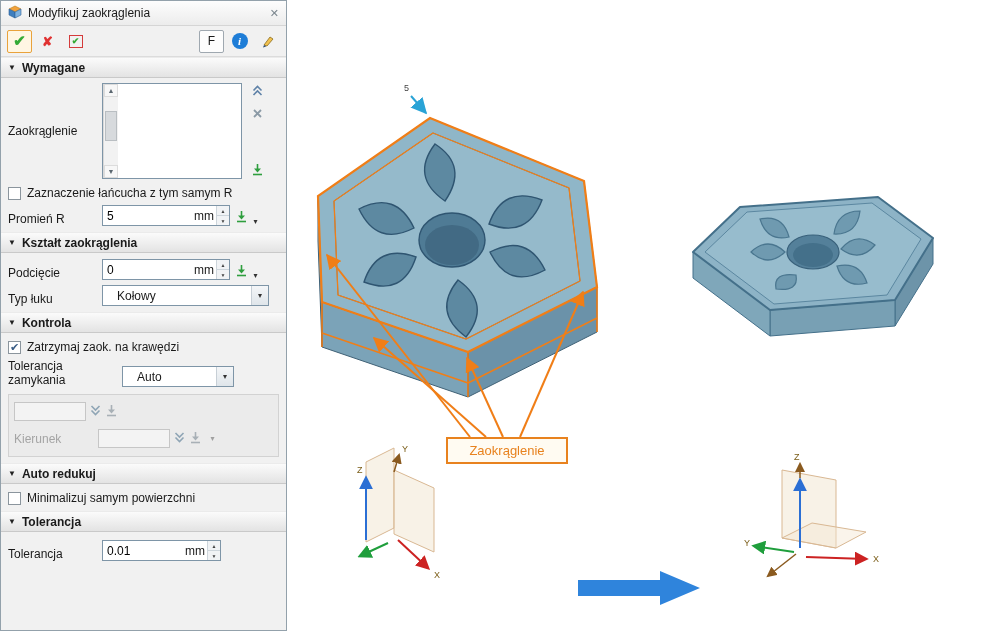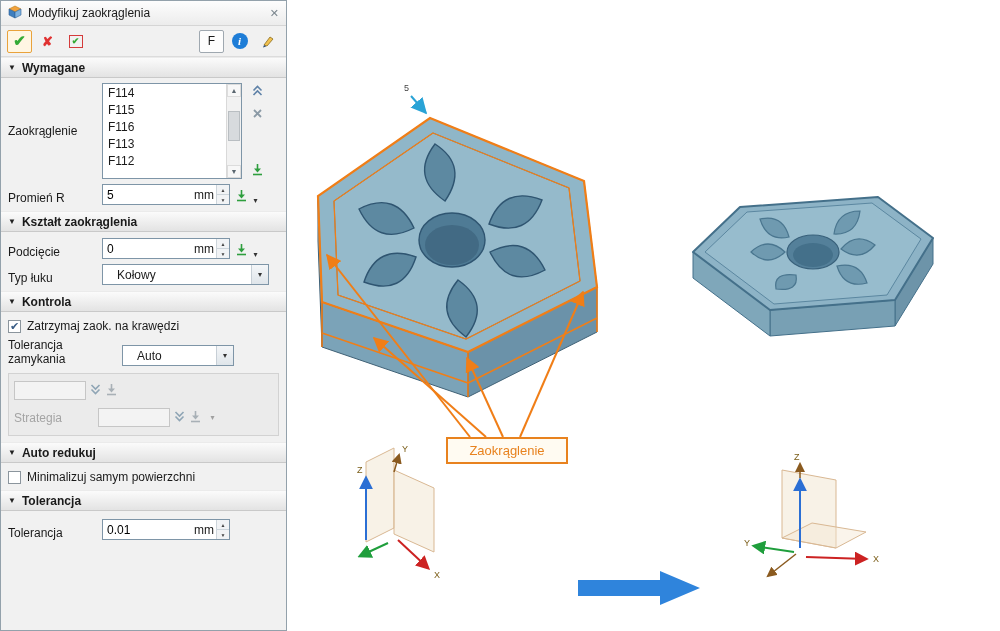--- a/index.html
+++ b/index.html
@@ -78,21 +78,21 @@
   .spin span { flex:1; font-size:5px; color:#444; display:flex; align-items:center; justify-content:center; background:#f1f3f5; }
   .spin span:first-child { border-bottom:1px solid #cdd5db; }
   .mini-drop { width:15px; text-align:center; font-size:8px; color:#333; }
   .icon-gap { width:5px; }
 
   .combo { display:flex; align-items:stretch; height:21px; border:1px solid #7e95a7; background:#fff; }
   .combo .val { flex:1; display:flex; align-items:center; padding:0 14px; }
   .combo .arr { width:17px; display:flex; align-items:center; justify-content:center; font-size:8px; color:#333;
                 background:linear-gradient(#f4f6f8,#dfe5ea); border-left:1px solid #c7cfd6; }
 
-  .w128 { width:128px; } .w140 { width:128px; } .w167 { width:167px; } .w112 { width:112px;gap:24px; }
+  .w128 { width:128px; } .w140 { width:119px; } .w167 { width:167px; } .w112 { width:112px;gap:24px; }
 
   .disgrp { margin-top:7px; border:1px solid #d2d2d2; background:#ebebeb; padding:7px 5px; }
   .disrow { display:flex; align-items:center; gap:4px; margin-bottom:8px; }
   .disrow:last-child { margin-bottom:1px; }
   .dlbl { color:#a4a4a4; }
   .b118 { flex:0 0 118px; } .b80 { flex:0 0 80px; } .b92 { flex:0 0 92px; }
   .dinput { height:19px; border:1px solid #c6c6c6; background:#f3f3f3; }
   .iw72 { width:72px; } .iw80 { width:80px; }
   .dis-drop { width:13px; text-align:center; font-size:8px; color:#a0a0a0; }
 
@@ -145,27 +145,20 @@
     </div>
 
     <div class="sech">
       <span class="tri">▼</span>
       <span>Wymagane</span>
     </div>
     <div class="secbody">
       <div class="listwrap">
         <span class="flbl" style="align-self:center;">Zaokrąglenie</span>
         <div class="listbox">
-          <div class="list-items">
-            <div class="li">F114</div>
-            <div class="li">F115</div>
-            <div class="li">F116</div>
-            <div class="li">F113</div>
-            <div class="li">F112</div>
-          </div>
           <div class="vscroll">
             <div class="sb-btn">▲</div>
             <div class="sb-track">
               <div class="sb-thumb"></div>
             </div>
             <div class="sb-btn">▼</div>
           </div>
         </div>
         <div class="side-icons">
           <span>
@@ -180,20 +173,24 @@
           </span>
           <span class="push"></span>
           <span>
             <svg width="13" height="13" viewBox="0 0 13 13">
               <path d="M6.5 1 v5.5" stroke="#2e9e3e" stroke-width="1.6"></path>
               <path d="M3 5.5 L6.5 9.5 L10 5.5 Z" fill="#2e9e3e"></path>
               <path d="M2 11.5 h9" stroke="#2e9e3e" stroke-width="1.6"></path>
             </svg>
           </span>
         </div>
+      </div>
+      <div class="cbrow">
+        <span class="cb"></span>
+        <span>Zaznaczenie łańcucha z tym samym R</span>
       </div>
       <div class="frow">
         <span class="flbl">Promień R</span>
         <div class="nf w128">
           <input value="5" style="">
           <span class="unit">mm</span>
           <span class="spin">
             <span>▲</span>
             <span>▼</span>
           </span>
@@ -272,21 +269,21 @@
           </span>
           <span>
             <svg width="13" height="13" viewBox="0 0 13 13">
               <path d="M6.5 1 v5.5" stroke="#a8b0b6" stroke-width="1.6"></path>
               <path d="M3 5.5 L6.5 9.5 L10 5.5 Z" fill="#a8b0b6"></path>
               <path d="M2 11.5 h9" stroke="#a8b0b6" stroke-width="1.6"></path>
             </svg>
           </span>
         </div>
         <div class="disrow">
-          <span class="dlbl b80">Strategia</span>
+          <span class="dlbl b80">Kierunek</span>
           <input class="dinput iw72" disabled="" style="">
           <span>
             <svg width="11" height="12" viewBox="0 0 11 12">
               <path d="M1.5 2 L5.5 6 L9.5 2 M1.5 6.5 L5.5 10.5 L9.5 6.5" fill="none" stroke="#8fa5b5" stroke-width="1.6"></path>
             </svg>
           </span>
           <span>
             <svg width="13" height="13" viewBox="0 0 13 13">
               <path d="M6.5 1 v5.5" stroke="#a8b0b6" stroke-width="1.6"></path>
               <path d="M3 5.5 L6.5 9.5 L10 5.5 Z" fill="#a8b0b6"></path>

